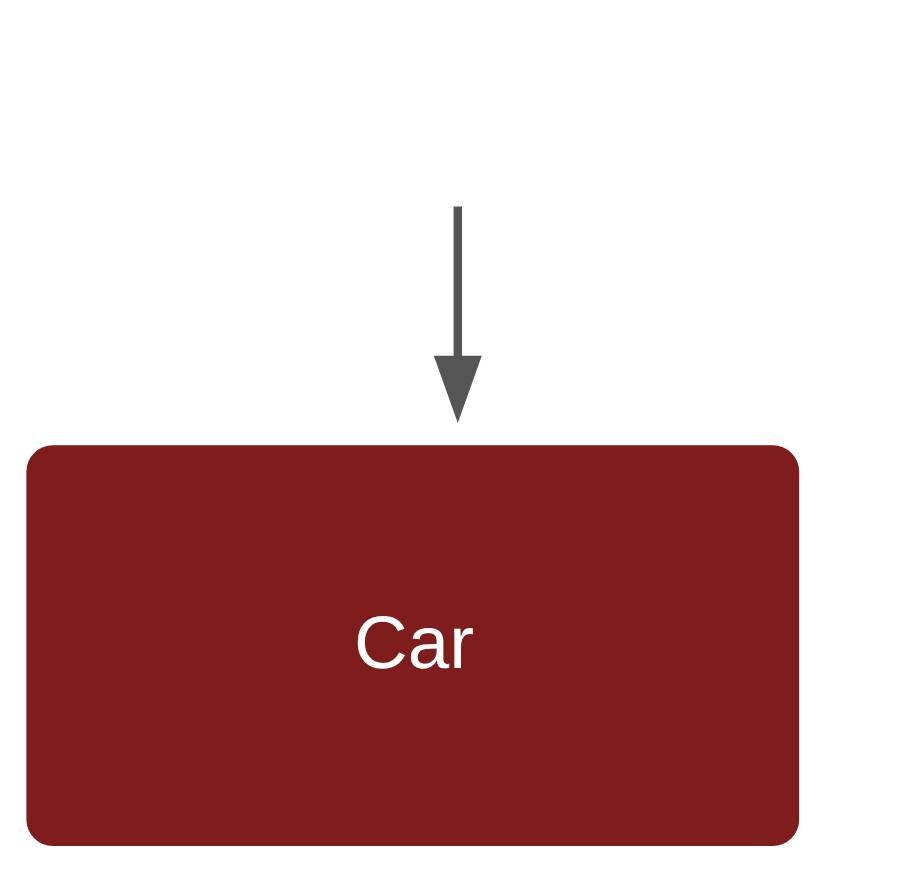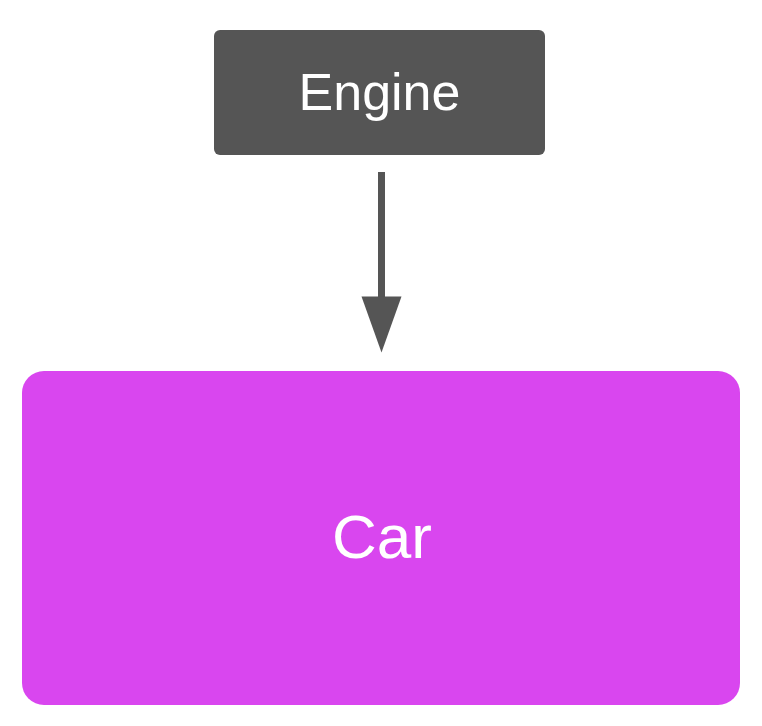--- a/index.html
+++ b/index.html
@@ -45,23 +45,23 @@
   #node-engine .node-label {
     font-size: 52px;
     position: relative;
     top: -1px;
   }
 
   
   #node-car {
     left: 22px;
     top: 371px;
-    width: 718px;
+    width: 644px;
     height: 334px;
-    background: #d946ef;
+    background: #7f1d1d;
     border-radius: 22px;
   }
   #node-car .node-label {
     font-size: 62px;
     position: relative;
     left: 1px;
     top: -1px;
   }
 
   
@@ -77,21 +77,18 @@
 </head>
 <body>
 
 <div id="canvas">
 
   <svg id="edge-engine-car" viewBox="0 0 762 726" width="762" height="726">
     <line x1="381.5" y1="172" x2="381.5" y2="299" stroke="#555555" stroke-width="7"></line>
     <polygon points="361.5,296.5 401.5,296.5 381.5,352.5" fill="#555555"></polygon>
   </svg>
 
-  <div class="node" id="node-engine">
-    <span class="node-label">Engine</span>
-  </div>
 
   <div class="node" id="node-car">
     <span class="node-label">Car</span>
   </div>
 
 </div>
 
 </body></html>

